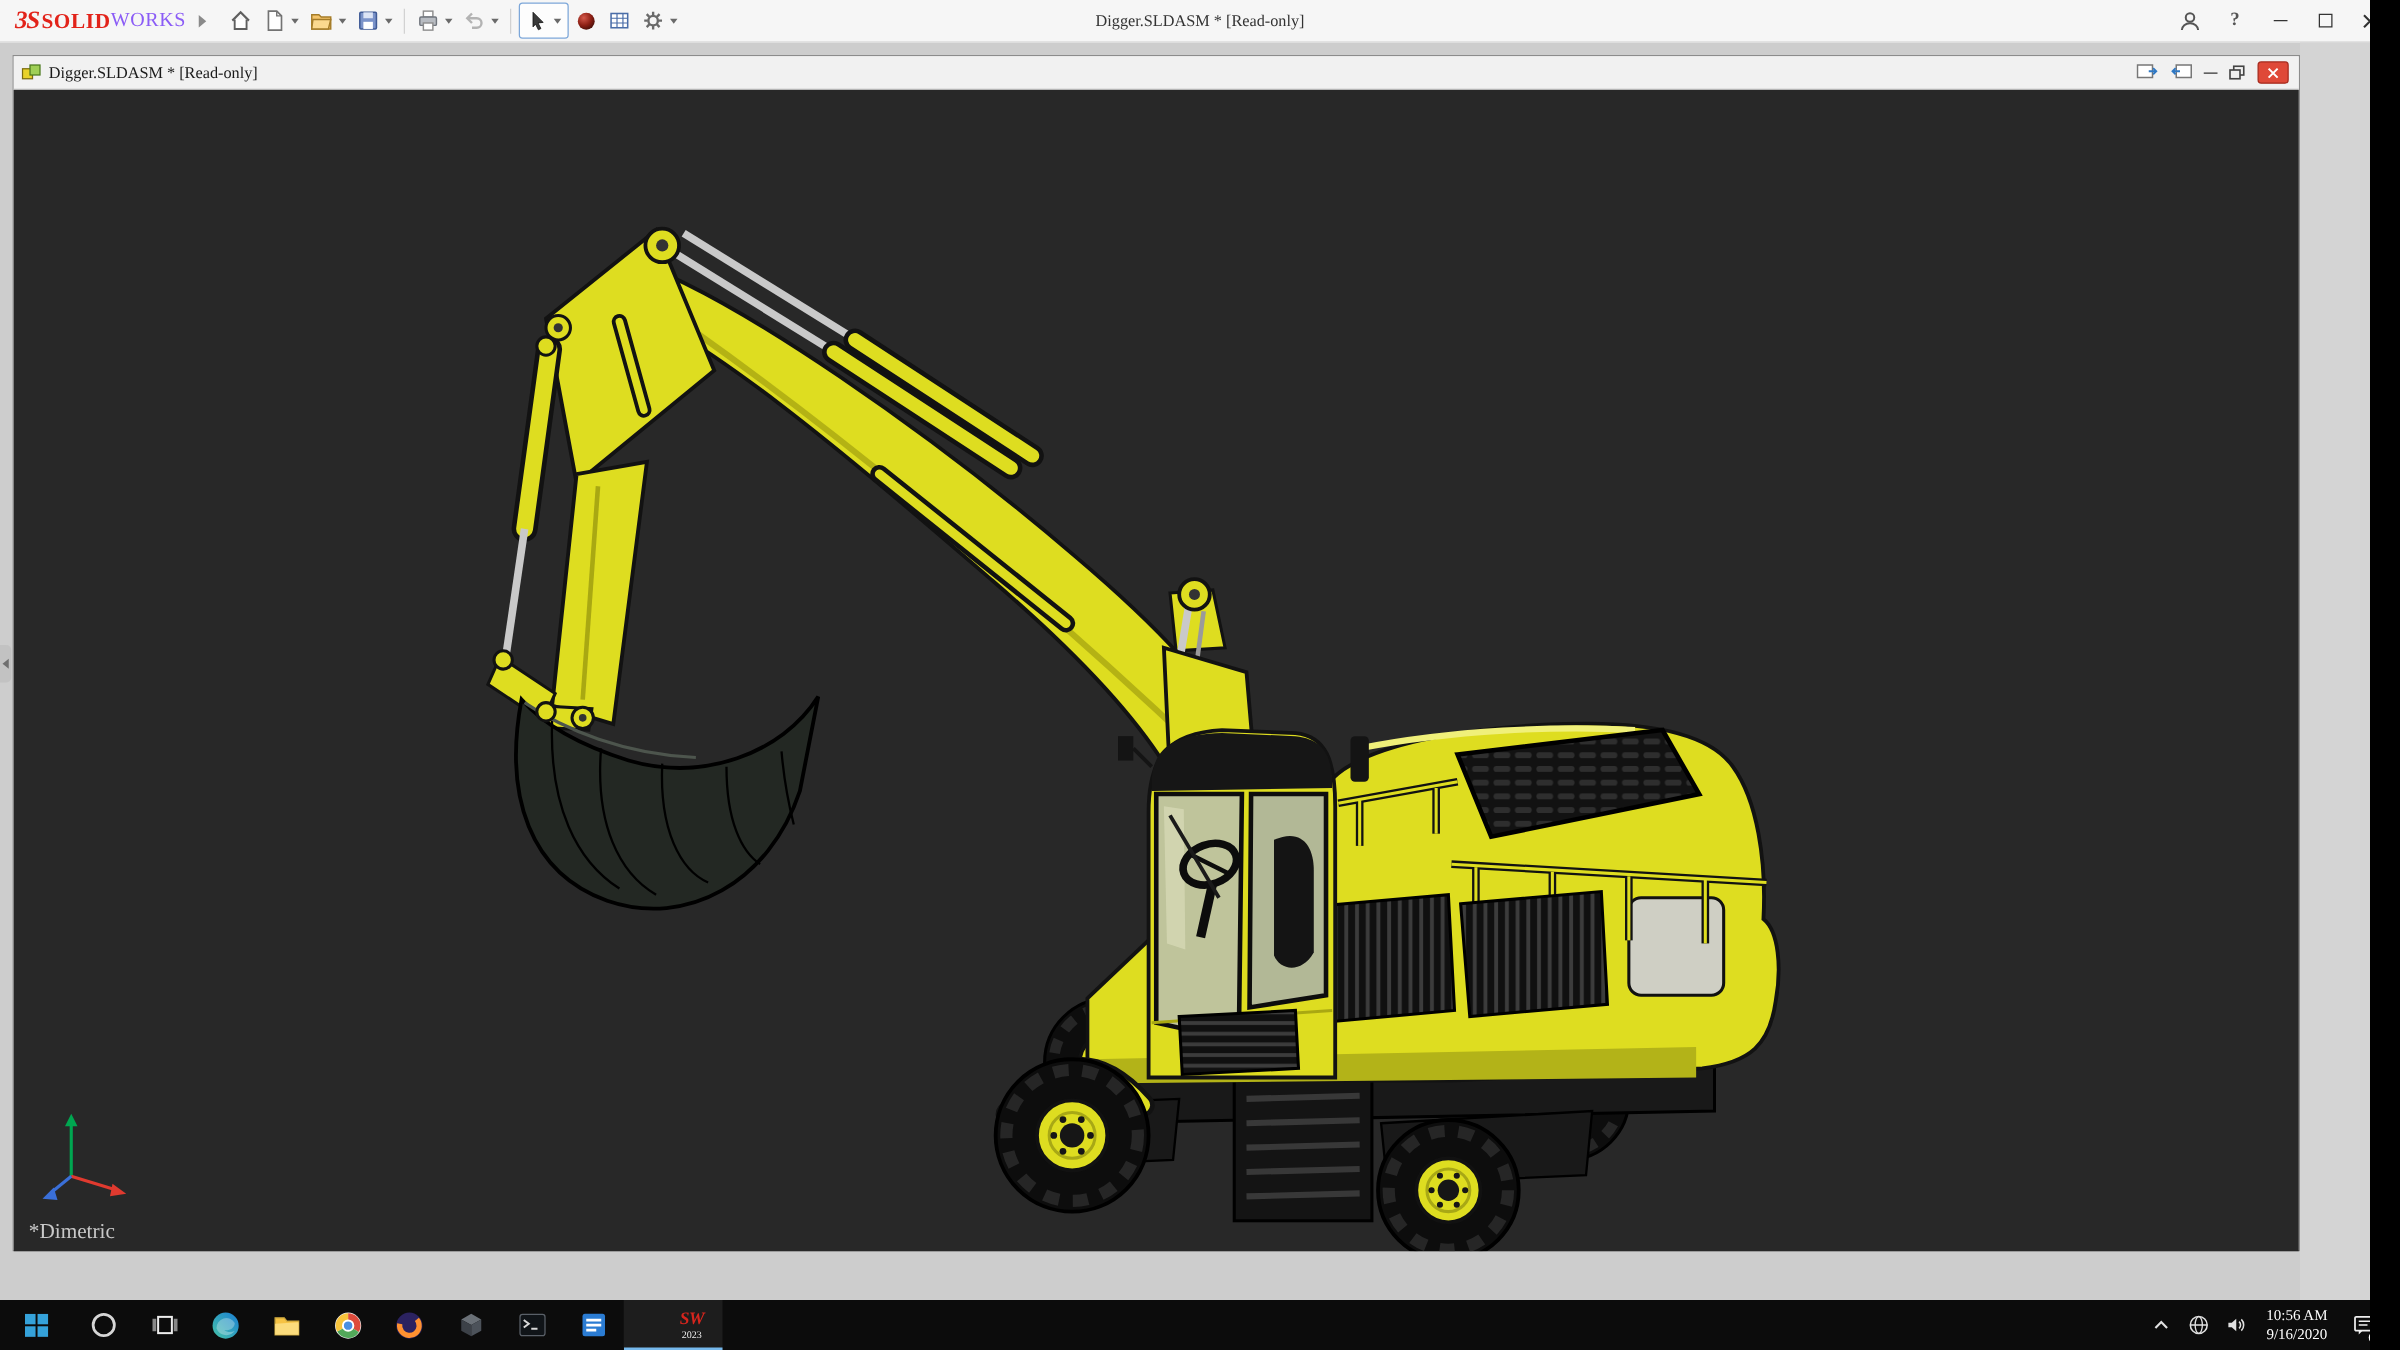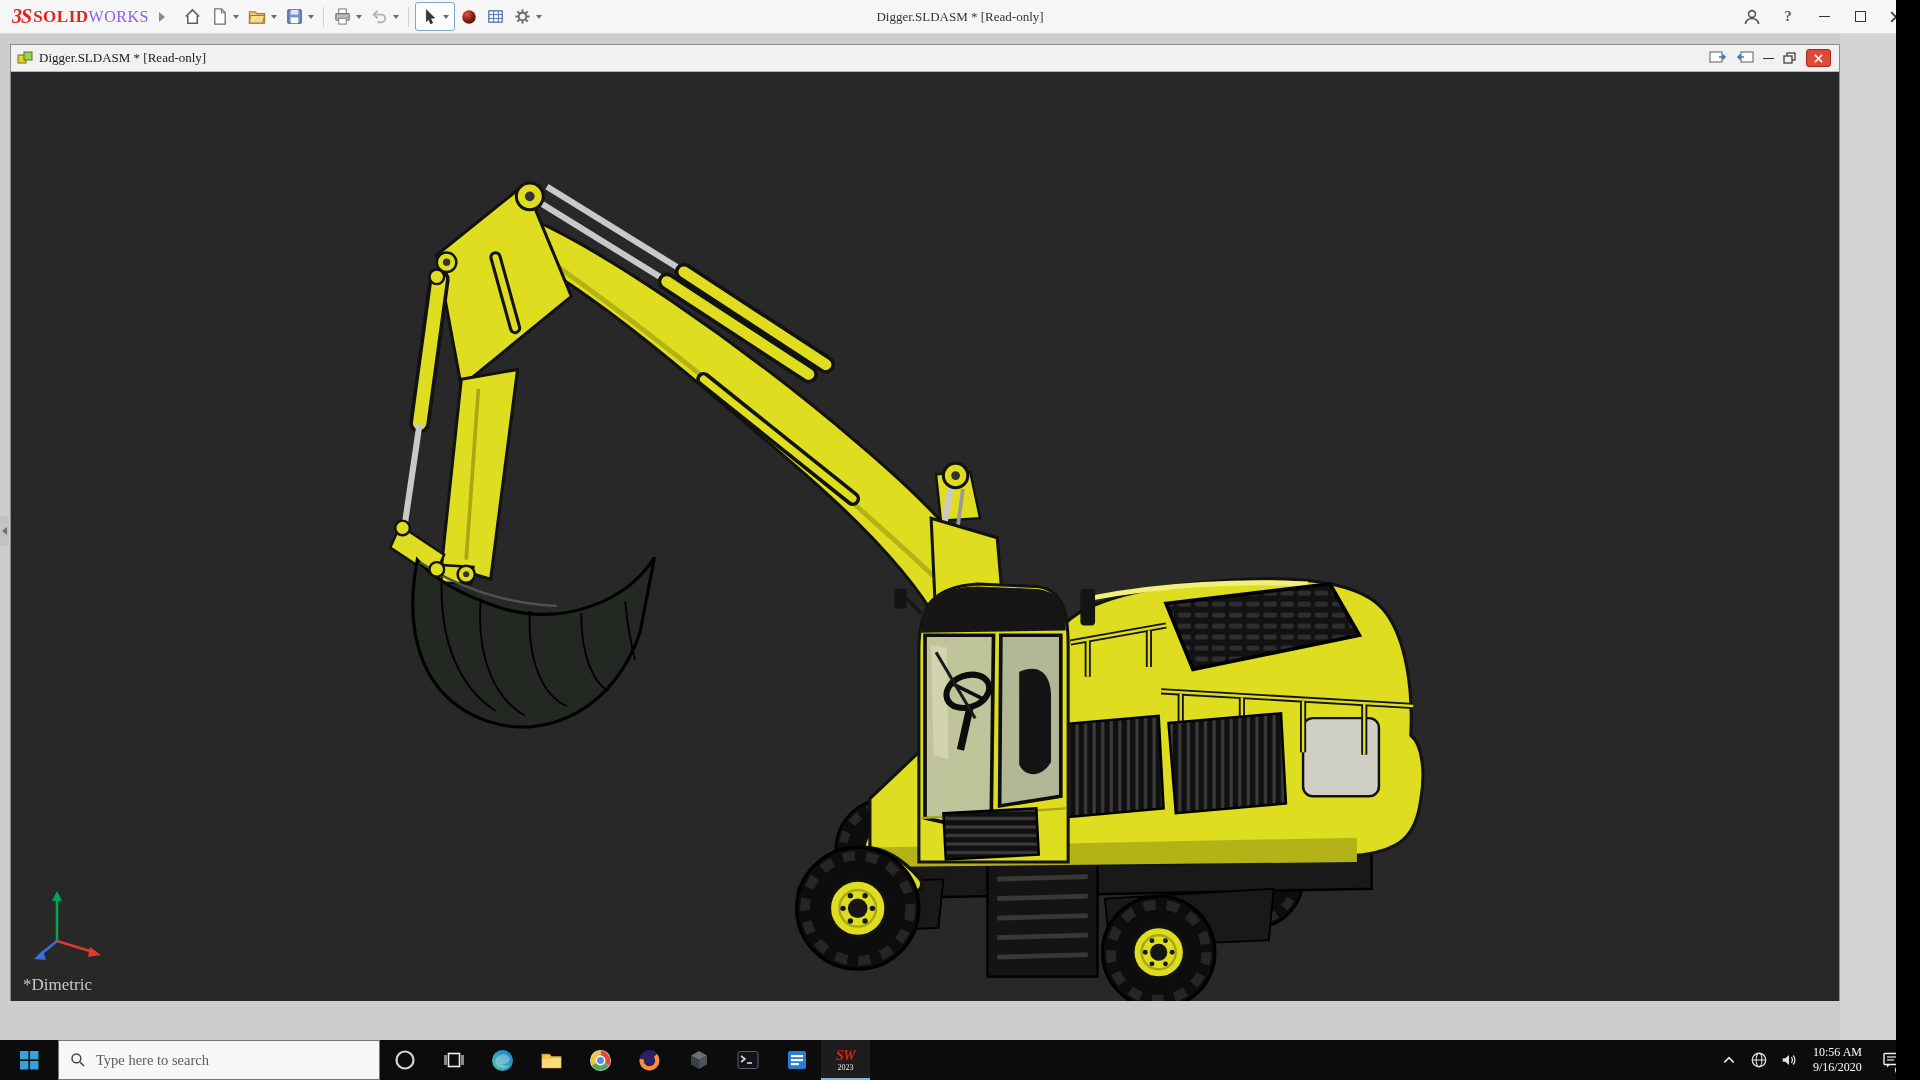--- a/index.html
+++ b/index.html
@@ -45,26 +45,26 @@
                 border-radius:0 4px 4px 0;display:flex;align-items:center;justify-content:center;}
   .collapse-tri{width:0;height:0;border-top:4px solid transparent;border-bottom:4px solid transparent;
                 border-right:5px solid #6f6f6f;}
   .task-pane-strip{position:absolute;left:1840px;top:34px;width:80px;height:1006px;background:#d4d4d4;}
 
   
   .taskbar{position:absolute;left:0;top:1040px;width:1920px;height:40px;background:#0c0c0c;
            display:flex;align-items:stretch;color:#fff;}
   .tb-slot{width:49px;display:flex;align-items:center;justify-content:center;}
   .tb-start{width:58px;}
-  .tb-active{box-shadow:inset 0 -2px 0 #76b9ed;background:#1d1d1d;}
+  .tb-active{box-shadow:inset 0 -2px 0 #76b9ed;background:#1d1d1d;padding-left:30px;}
   .search-box{width:322px;background:#f7f7f7;border:1px solid #767676;box-sizing:border-box;
               display:flex;align-items:center;gap:10px;padding:0 11px;color:#5c5c5c;font-size:14.5px;}
   .tray{margin-left:auto;display:flex;align-items:stretch;}
   .tray-slot{width:30px;display:flex;align-items:center;justify-content:center;}
-  .clock{display:flex;flex-direction:column;align-items:flex-start;justify-content:center;
+  .clock{display:flex;flex-direction:column;align-items:center;justify-content:center;
          font-size:12px;line-height:15px;padding:0 9px;color:#fff;}
   .action-slot{position:relative;width:42px;display:flex;align-items:center;justify-content:center;}
   .badge{position:absolute;right:6px;bottom:5px;font-size:9px;color:#0c0c0c;background:#fff;
          border-radius:6px;min-width:10px;height:10px;line-height:10px;text-align:center;padding:0 1px;}
   .show-desktop{width:6px;border-left:1px solid #3a3a3a;}
   .sw-app{display:flex;flex-direction:column;align-items:center;justify-content:center;line-height:1;}
   .sw-mark{color:#d6251d;font-weight:800;font-style:italic;font-size:14px;letter-spacing:-.5px;}
   .sw-year{color:#e9e9e9;font-size:8px;margin-top:1px;}
 </style>
 </head>
@@ -441,27 +441,20 @@
   <div class="taskbar">
     <div class="tb-slot tb-start">
       <svg width="19" height="19" viewBox="0 0 18 18">
         <rect x="0" y="0" width="8" height="8" fill="#35a2da"></rect>
           <rect x="9.5" y="0" width="8" height="8" fill="#35a2da"></rect>
         <rect x="0" y="9.5" width="8" height="8" fill="#35a2da"></rect>
           <rect x="9.5" y="9.5" width="8" height="8" fill="#35a2da"></rect>
       </svg>
     </div>
 
-    <div class="search-box">
-      <svg width="16" height="16" viewBox="0 0 20 20">
-        <circle cx="8" cy="8" r="5.5" fill="none" stroke="#3d3d3d" stroke-width="1.8"></circle>
-        <line x1="12.5" y1="12.5" x2="17.5" y2="17.5" stroke="#3d3d3d" stroke-width="1.8"></line>
-      </svg>
-      <span>Type here to search</span>
-    </div>
 
     <div class="tb-slot">
       <svg width="22" height="22" viewBox="0 0 22 22">
         <circle cx="11" cy="11" r="8.5" fill="none" stroke="#d6d6d6" stroke-width="2.2"></circle>
       </svg>
     </div>
 
     <div class="tb-slot">
       <svg width="22" height="22" viewBox="0 0 22 22">
         <rect x="1" y="6" width="3" height="10" fill="#bdbdbd" opacity="0.7"></rect>

